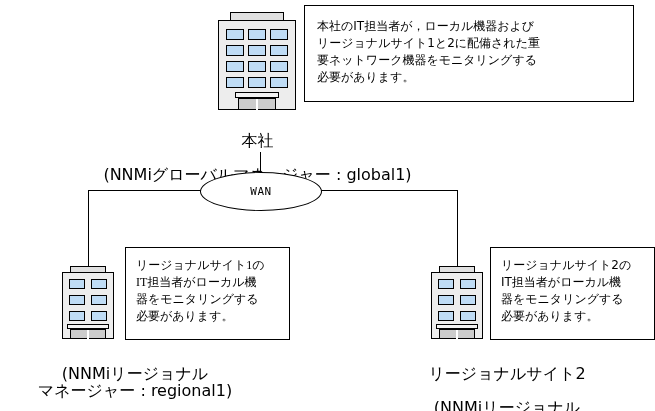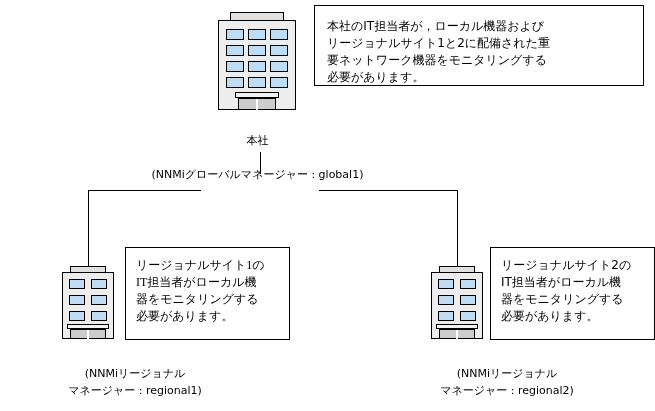--- a/index.html
+++ b/index.html
@@ -101,21 +101,21 @@
   .bld-door-split {
     position: absolute;
     background: #ffffff;
     width: 2px;
   }
 
   
   .caption {
     position: absolute;
     text-align: center;
-    font-size: 11px;
+    font-size: 16px;
     line-height: 17px;
     color: #000000;
     white-space: pre-line;
     font-family: "DejaVu Sans", "Liberation Sans", sans-serif;
   }
   .caption .name { display: block; }
   .caption .sub  { display: block; }
 </style>
 </head>
 <body>
@@ -147,37 +147,40 @@
     <div class="bld-lintel" style="left:17px; top:80px; width:44px; height:6px;"></div>
     <div class="bld-door" style="left:20px; top:86px; width:38px; height:12px;"></div>
     <div class="bld-door-split" style="left:38px; top:87px; height:11px;"></div>
   </div>
 
   <div class="caption" style="left:95px; top:115px; width:325px;">
     <span class="name">本社</span>
     <span class="sub">(NNMiグローバルマネージャー : global1)</span>
   </div>
 
-  <div class="callout" style="left:314px; top:5px; width:330px; height:81px;">
+  <div class="callout" style="left:304px; top:5px; width:330px; height:97px;">
     <div class="callout-text" style="margin:12px 0 0 12px;">本社のIT担当者が，ローカル機器および
 リージョナルサイト1と2に配備された重
 要ネットワーク機器をモニタリングする
 必要があります。</div>
   </div>
 
   <div class="line-v" style="left:260px; top:152px; height:22px;"></div>
 
   <div class="line-h" style="left:88px; top:190px; width:113px;"></div>
 
   <div class="line-v" style="left:88px; top:190px; height:78px;"></div>
 
   <div class="line-h" style="left:319px; top:190px; width:139px;"></div>
 
   <div class="line-v" style="left:457px; top:190px; height:78px;"></div>
 
+  <div class="wan-ellipse" style="left:200px; top:172px; width:120px; height:37px;">
+    <span class="wan-label">WAN</span>
+  </div>
 
   <div class="building" style="left:62px; top:266px; width:52px; height:73px;">
     <div class="bld-roof" style="left:8px; top:0px; width:36px; height:7px;"></div>
     <div class="bld-body" style="left:0px; top:6px; width:52px; height:67px;"></div>
 
     <div class="bld-win" style="left:7px;  top:13px; width:16px; height:10px;"></div>
     <div class="bld-win" style="left:29px; top:13px; width:16px; height:10px;"></div>
 
     <div class="bld-win" style="left:7px;  top:29px; width:16px; height:10px;"></div>
     <div class="bld-win" style="left:29px; top:29px; width:16px; height:10px;"></div>
@@ -217,17 +220,18 @@
   </div>
 
   <div class="callout" style="left:490px; top:247px; width:165px; height:93px;">
     <div class="callout-text" style="margin:9px 0 0 10px;">リージョナルサイト2の
 IT担当者がローカル機
 器をモニタリングする
 必要があります。</div>
   </div>
 
   <div class="caption" style="left:372px; top:348px; width:270px;">
+    <span class="name">リージョナルサイト2</span>
     <span class="sub">(NNMiリージョナル
 マネージャー : regional2)</span>
   </div>
 
 </div>
 
 </body></html>

